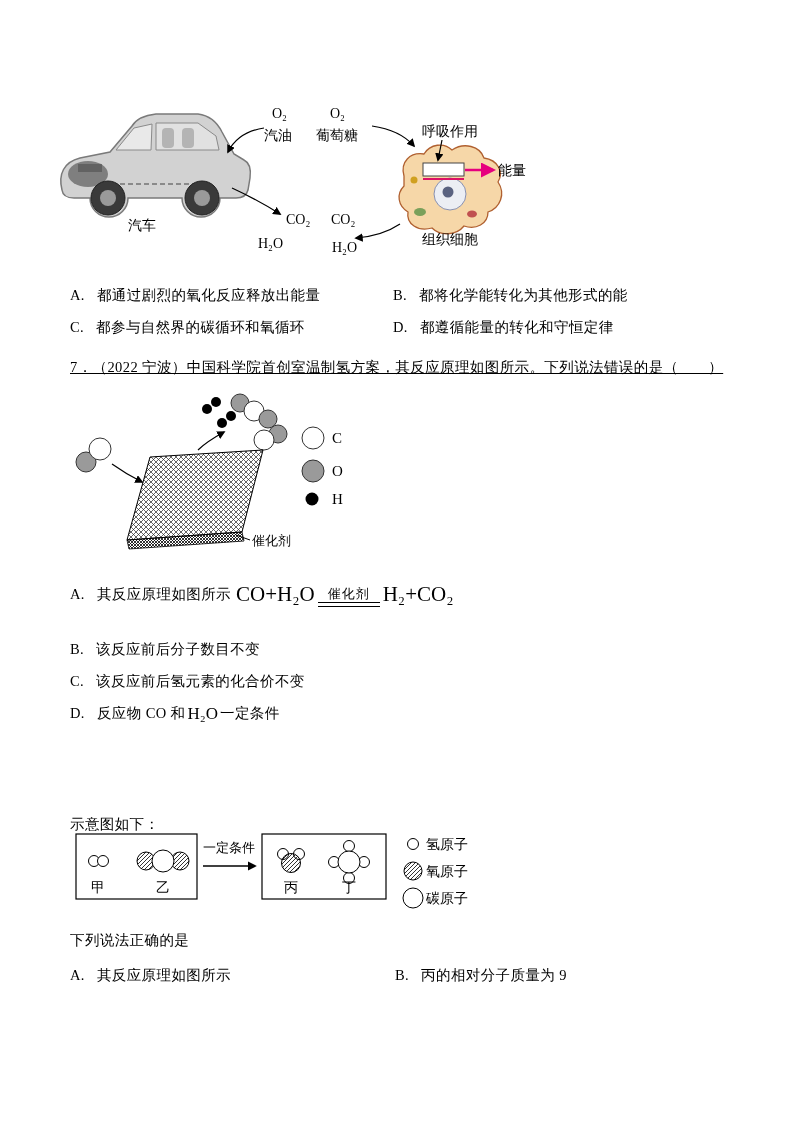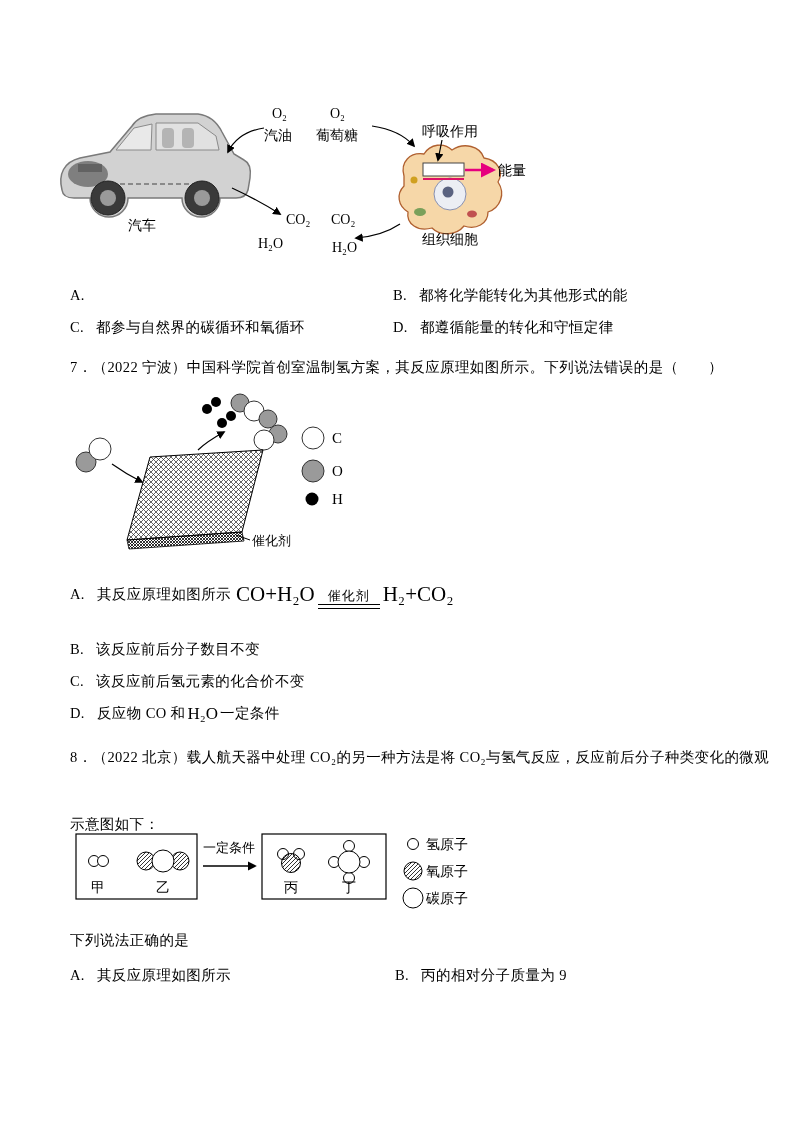--- a/index.html
+++ b/index.html
@@ -23,36 +23,36 @@
   .opt { display:flex; }
   .opt-label { margin-right:12px; }
   svg text { font-family:"Liberation Serif","DejaVu Serif",serif; fill:#000; }
 
   
   .q6-diagram { position:absolute; left:52px; top:78px; }
   #q6-a { left:70px;  top:287px; }
   #q6-b { left:393px; top:287px; }
   #q6-c { left:70px;  top:319px; }
   #q6-d { left:393px; top:319px; }
-  #q7-stem { left:70px; top:359px; }
+  #q7-stem { left:70px; top:359px;text-decoration:underline; }
   .q7-diagram { position:absolute; left:66px; top:392px; }
   #q7-a { left:70px; top:575px; height:38px; display:flex; align-items:center; }
   #q7-b { left:70px; top:641px; }
   #q7-c { left:70px; top:673px; }
   #q7-d { left:70px; top:704px; display:flex; align-items:center; }
   #q8-stem1 { left:70px; top:749px; }
   #q8-stem2 { left:70px; top:816px; }
   .q8-diagram { position:absolute; left:66px; top:828px; }
   #q8-statement { left:70px; top:932px; font-weight:normal; }
   #q8-a { left:70px;  top:967px; }
   #q8-b { left:395px; top:967px; }
 
   
   .equation {
-    display:inline-flex; align-items:flex-end;
+    display:inline-flex; align-items:center;
     font-family:"Liberation Serif","DejaVu Serif",serif;
     font-size:21px; letter-spacing:0; margin-left:5px;
   }
   .eq-cond {
     display:inline-flex; flex-direction:column; align-items:center;
     margin:0 3px; transform:translateY(3px);
   }
   .eq-cond-text { font-size:13px; line-height:1.1; letter-spacing:1px; }
   .eq-line {
     width:62px; height:5px; margin-top:1px;
@@ -122,20 +122,21 @@
       <text x="446" y="97" font-size="14">能量</text>
       <text x="234" y="146" font-size="14">CO₂</text>
       <text x="279" y="146" font-size="14">CO₂</text>
       <text x="206" y="170" font-size="14">H₂O</text>
       <text x="280" y="174" font-size="14">H₂O</text>
     </svg>
   </div>
 
   <div class="text-line opt" id="q6-a">
     <span class="opt-label">A.</span>
+    <span>都通过剧烈的氧化反应释放出能量</span>
   </div>
   <div class="text-line opt" id="q6-b">
     <span class="opt-label">B.</span>
     <span>都将化学能转化为其他形式的能</span>
   </div>
   <div class="text-line opt" id="q6-c">
     <span class="opt-label">C.</span>
     <span>都参与自然界的碳循环和氧循环</span>
   </div>
   <div class="text-line opt" id="q6-d">
@@ -222,21 +223,20 @@
     <span class="opt-label">C.</span>
     <span>该反应前后氢元素的化合价不变</span>
   </div>
   <div class="text-line" id="q7-d">
     <span class="opt-label">D.</span>
     <span>反应物 CO 和</span>
     <span class="formula">H₂O</span>
     <span>一定条件</span>
   </div>
 
-  <div class="text-line" id="q8-stem1">8．（2022 北京）载人航天器中处理 CO₂的另一种方法是将 CO₂与氢气反应，反应前后分子种类变化的微观</div>
   <div class="text-line" id="q8-stem2">示意图如下：</div>
 
   <div class="q8-diagram">
     <svg width="440" height="92" viewBox="0 0 440 92">
       <defs>
         <pattern id="ohatch" width="4" height="4" patternUnits="userSpaceOnUse">
           <path d="M0,4 L4,0" stroke="#000" stroke-width="0.8"></path>
         </pattern>
         <marker id="arrB8" viewBox="0 0 10 10" refX="8" refY="5" markerWidth="7" markerHeight="7" orient="auto-start-reverse">
           <path d="M0,0 L10,5 L0,10 Z" fill="#000"></path>

